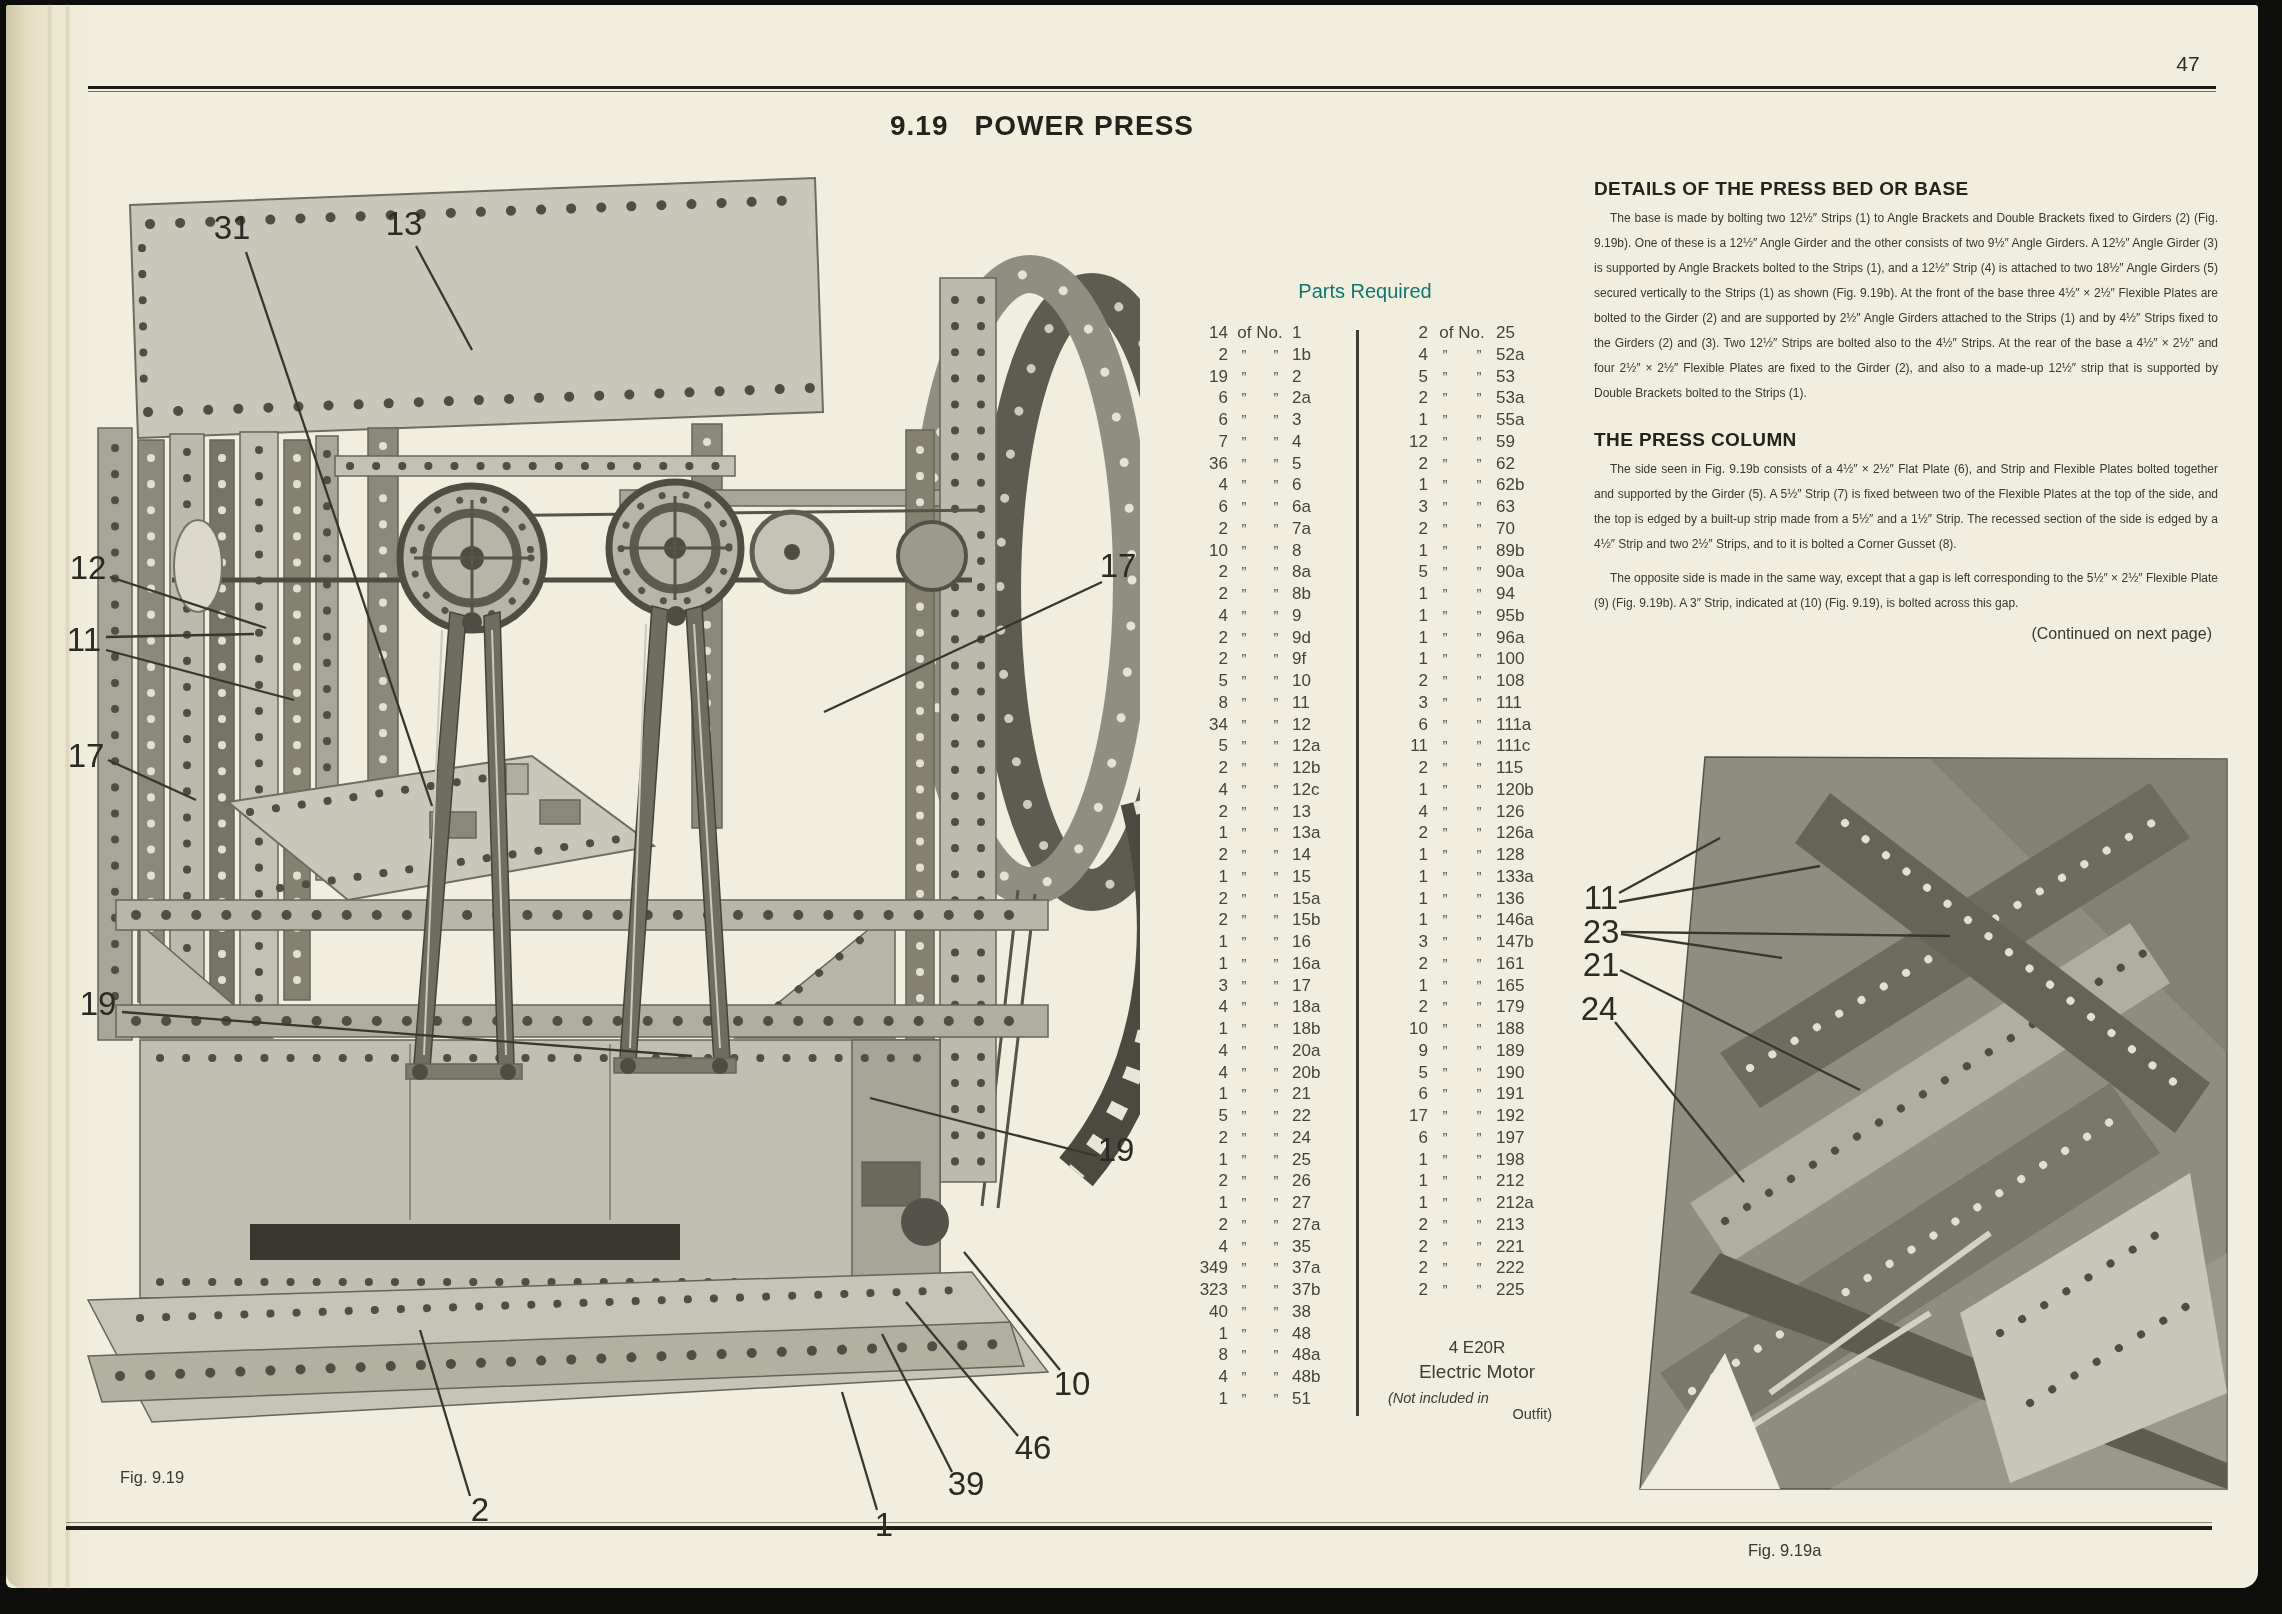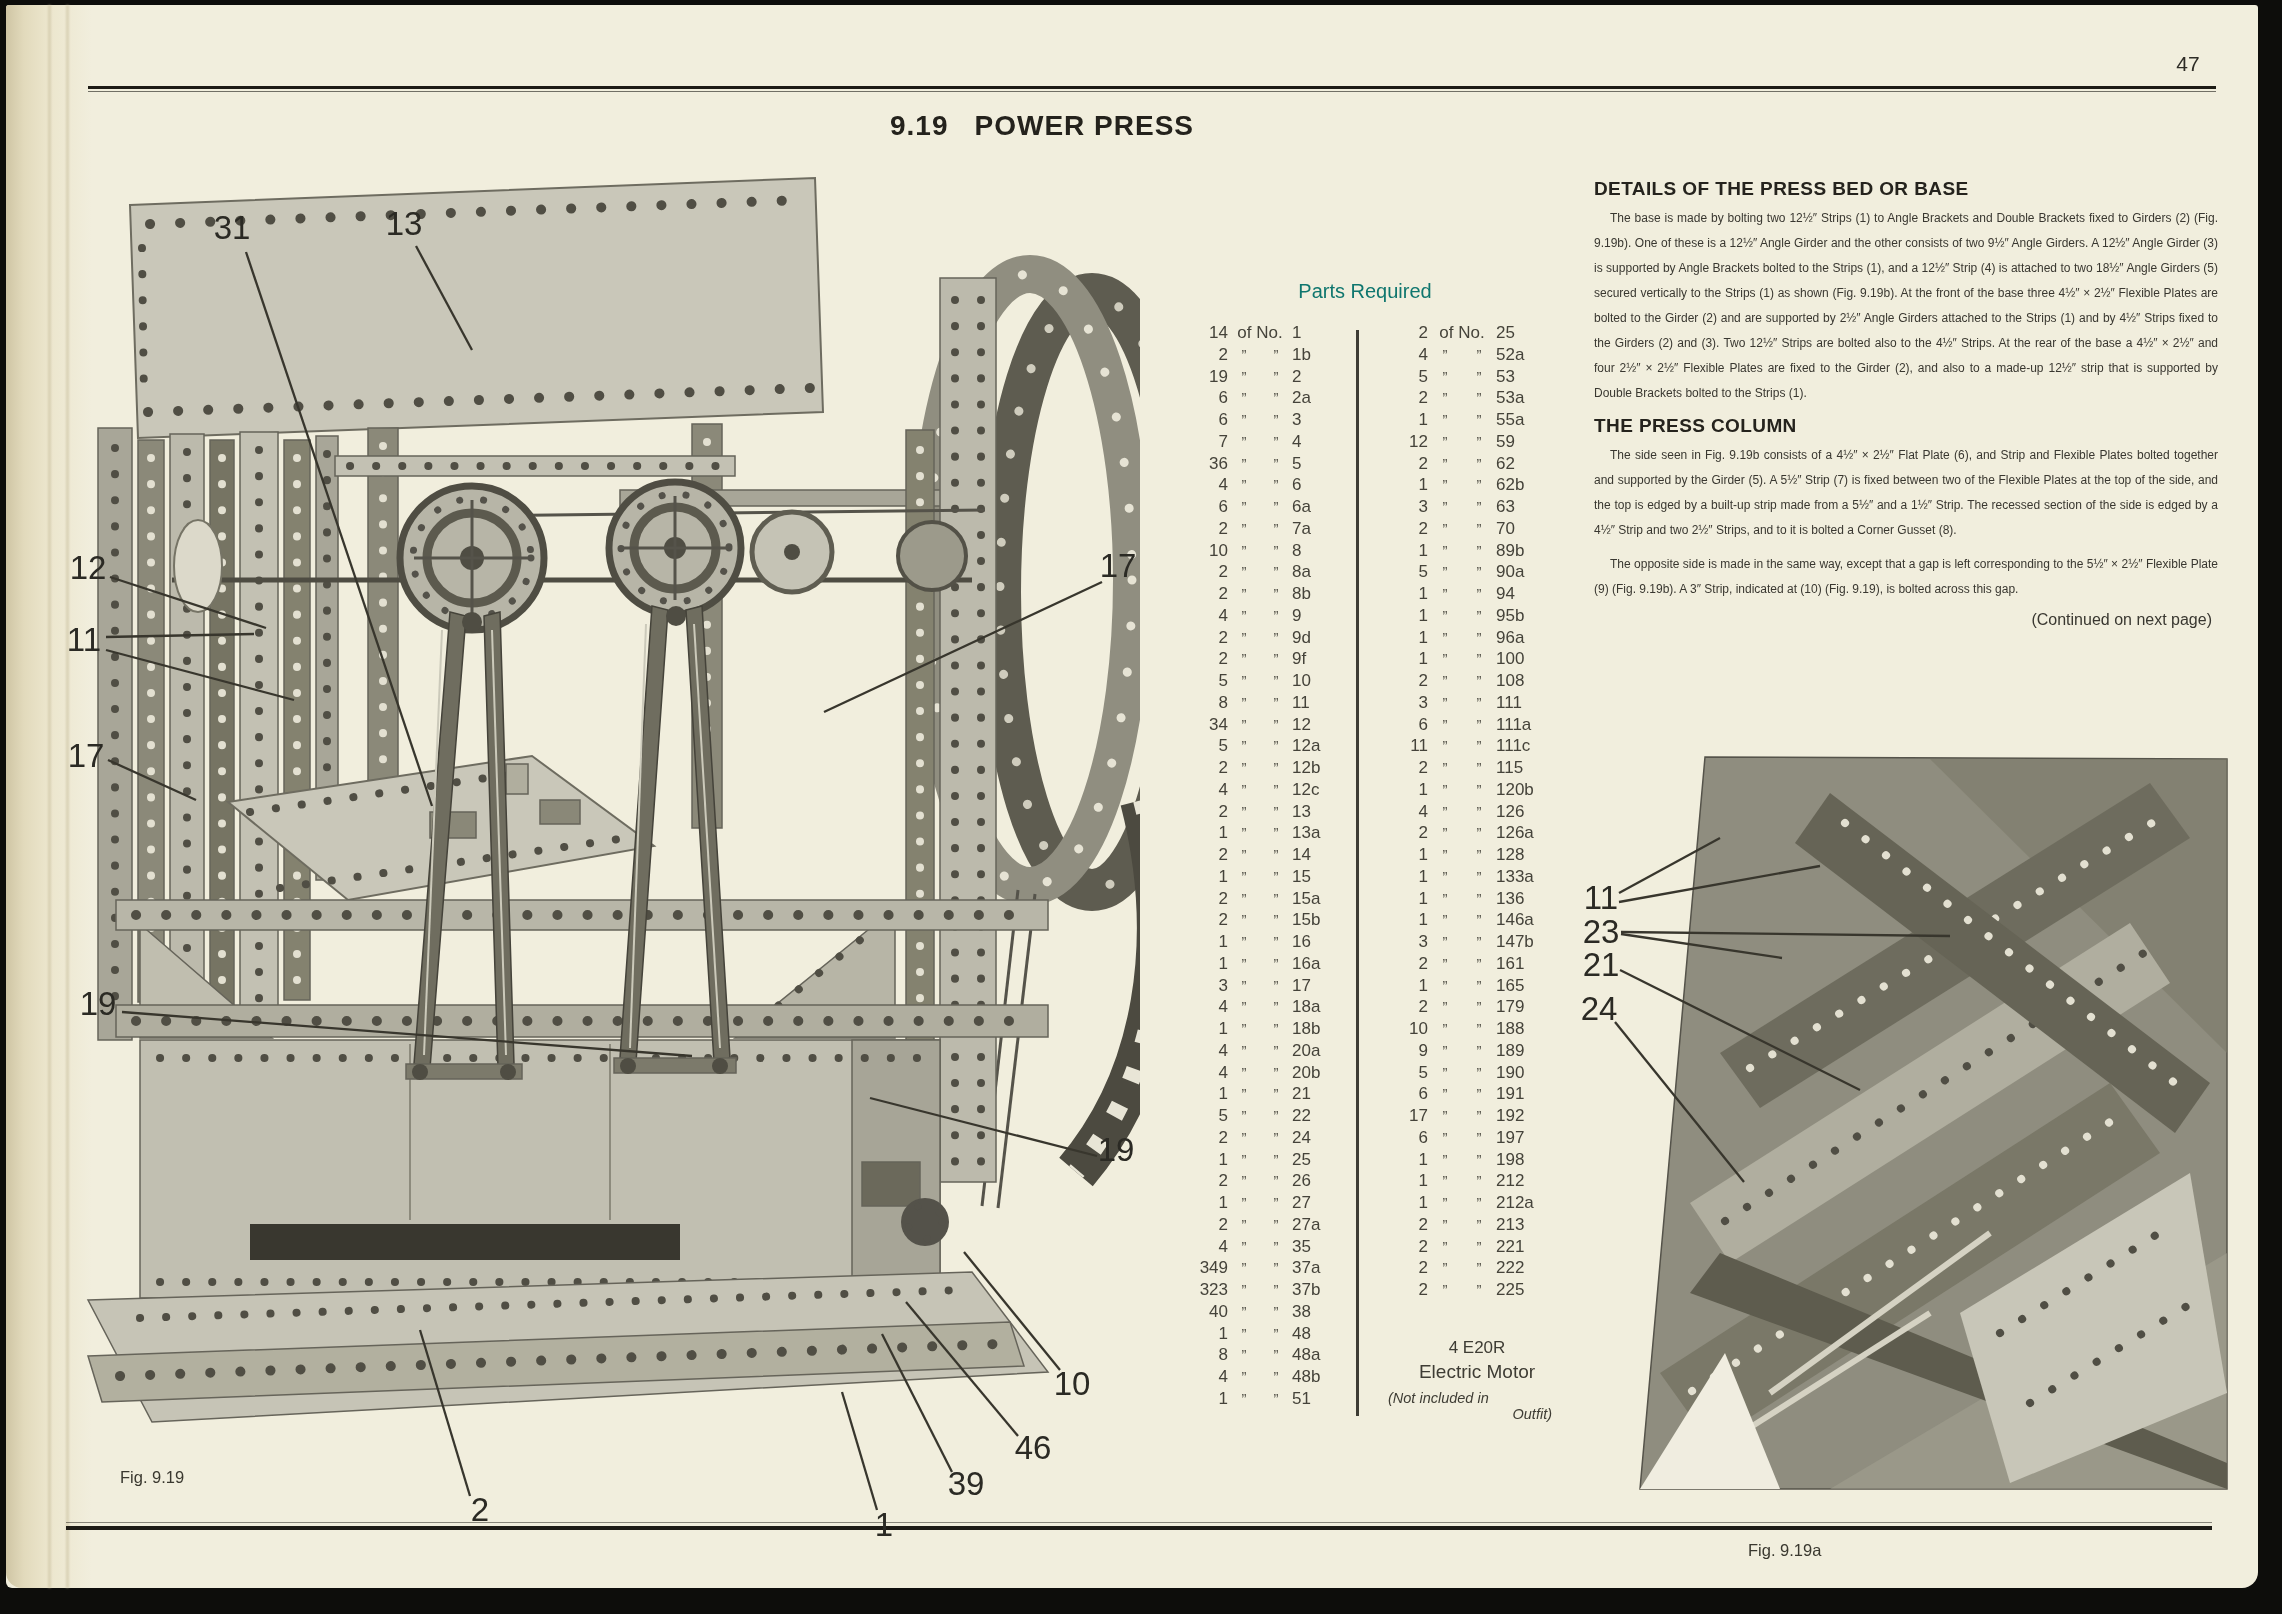--- a/index.html
+++ b/index.html
@@ -36,25 +36,25 @@
   .prow .q{text-align:right;}
   .prow .m{text-align:center;color:#56544b;font-size:15px;}
   .prow .ofno{grid-column:2/4;text-align:center;}
   .prow .n{text-align:left;}
   .parts-divider{position:absolute;left:1356px;top:330px;width:2.5px;height:1086px;background:#3e3c34;}
 
   .motor-block{position:absolute;left:1374px;top:1338px;width:206px;text-align:center;color:#3e3c34;}
   .motor-l1{font-size:17px;}
   .motor-l2{font-size:19px;margin-top:3px;}
   .motor-n1{font-size:14.5px;font-style:italic;margin-top:7px;text-align:left;padding-left:14px;}
-  .motor-n2{font-size:14.5px;font-style:italic;text-align:right;padding-right:28px;}
+  .motor-n2{font-size:14.5px;text-align:right;padding-right:28px;}
 
   .article{position:absolute;left:1594px;top:178px;width:624px;}
   .article h2{margin:0 0 6px 0;font-size:19px;font-weight:700;letter-spacing:.4px;color:#25231d;}
-  .article h2.second{margin-top:9px;}
+  .article h2.second{margin-top:23px;}
   .article p{margin:0 0 9px 0;font-size:12px;line-height:25px;text-align:justify;
              text-indent:16px;color:#393730;}
   .continued{font-size:16px;text-align:right;padding-right:6px;color:#393730;}
 
   .caption{position:absolute;font-size:16.5px;color:#3a382f;}
   .cap-main{left:120px;top:1468px;}
   .cap-inset{left:1748px;top:1496px;margin-top:45px;}
 
   .fig-main{position:absolute;left:80px;top:160px;width:1060px;height:1310px;}
   .fig-inset{position:absolute;left:1630px;top:753px;width:600px;height:745px;}

